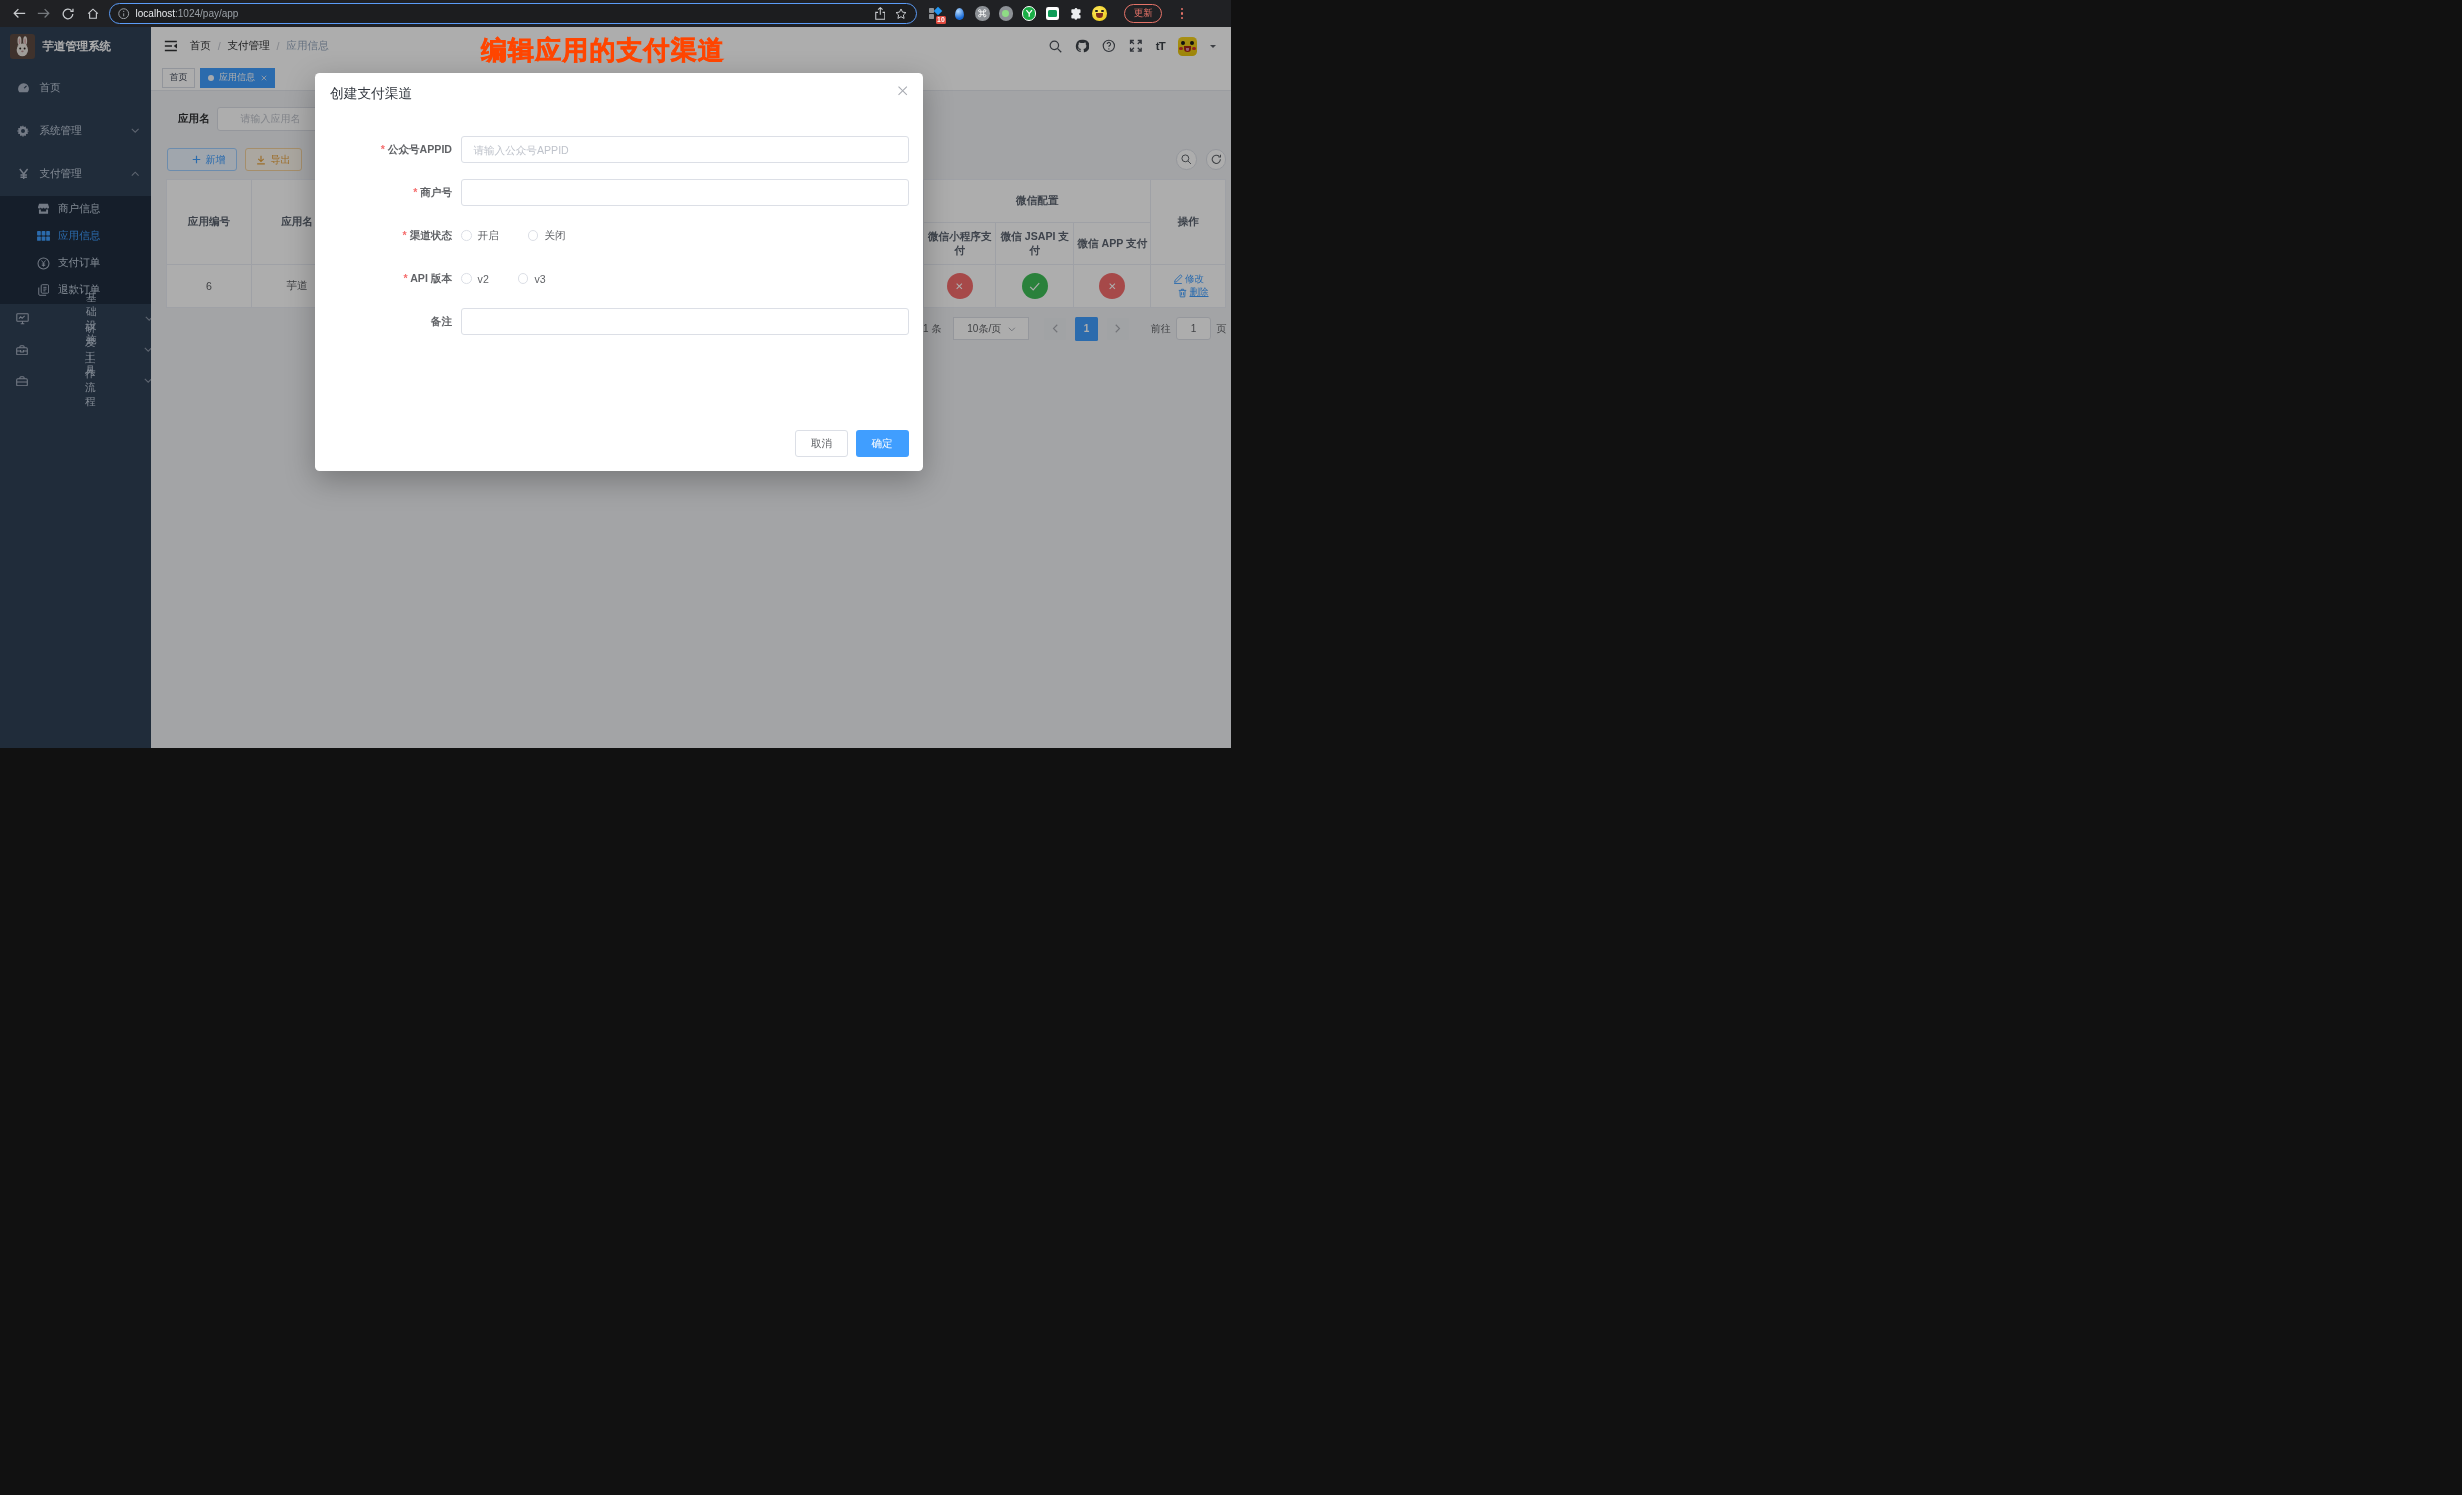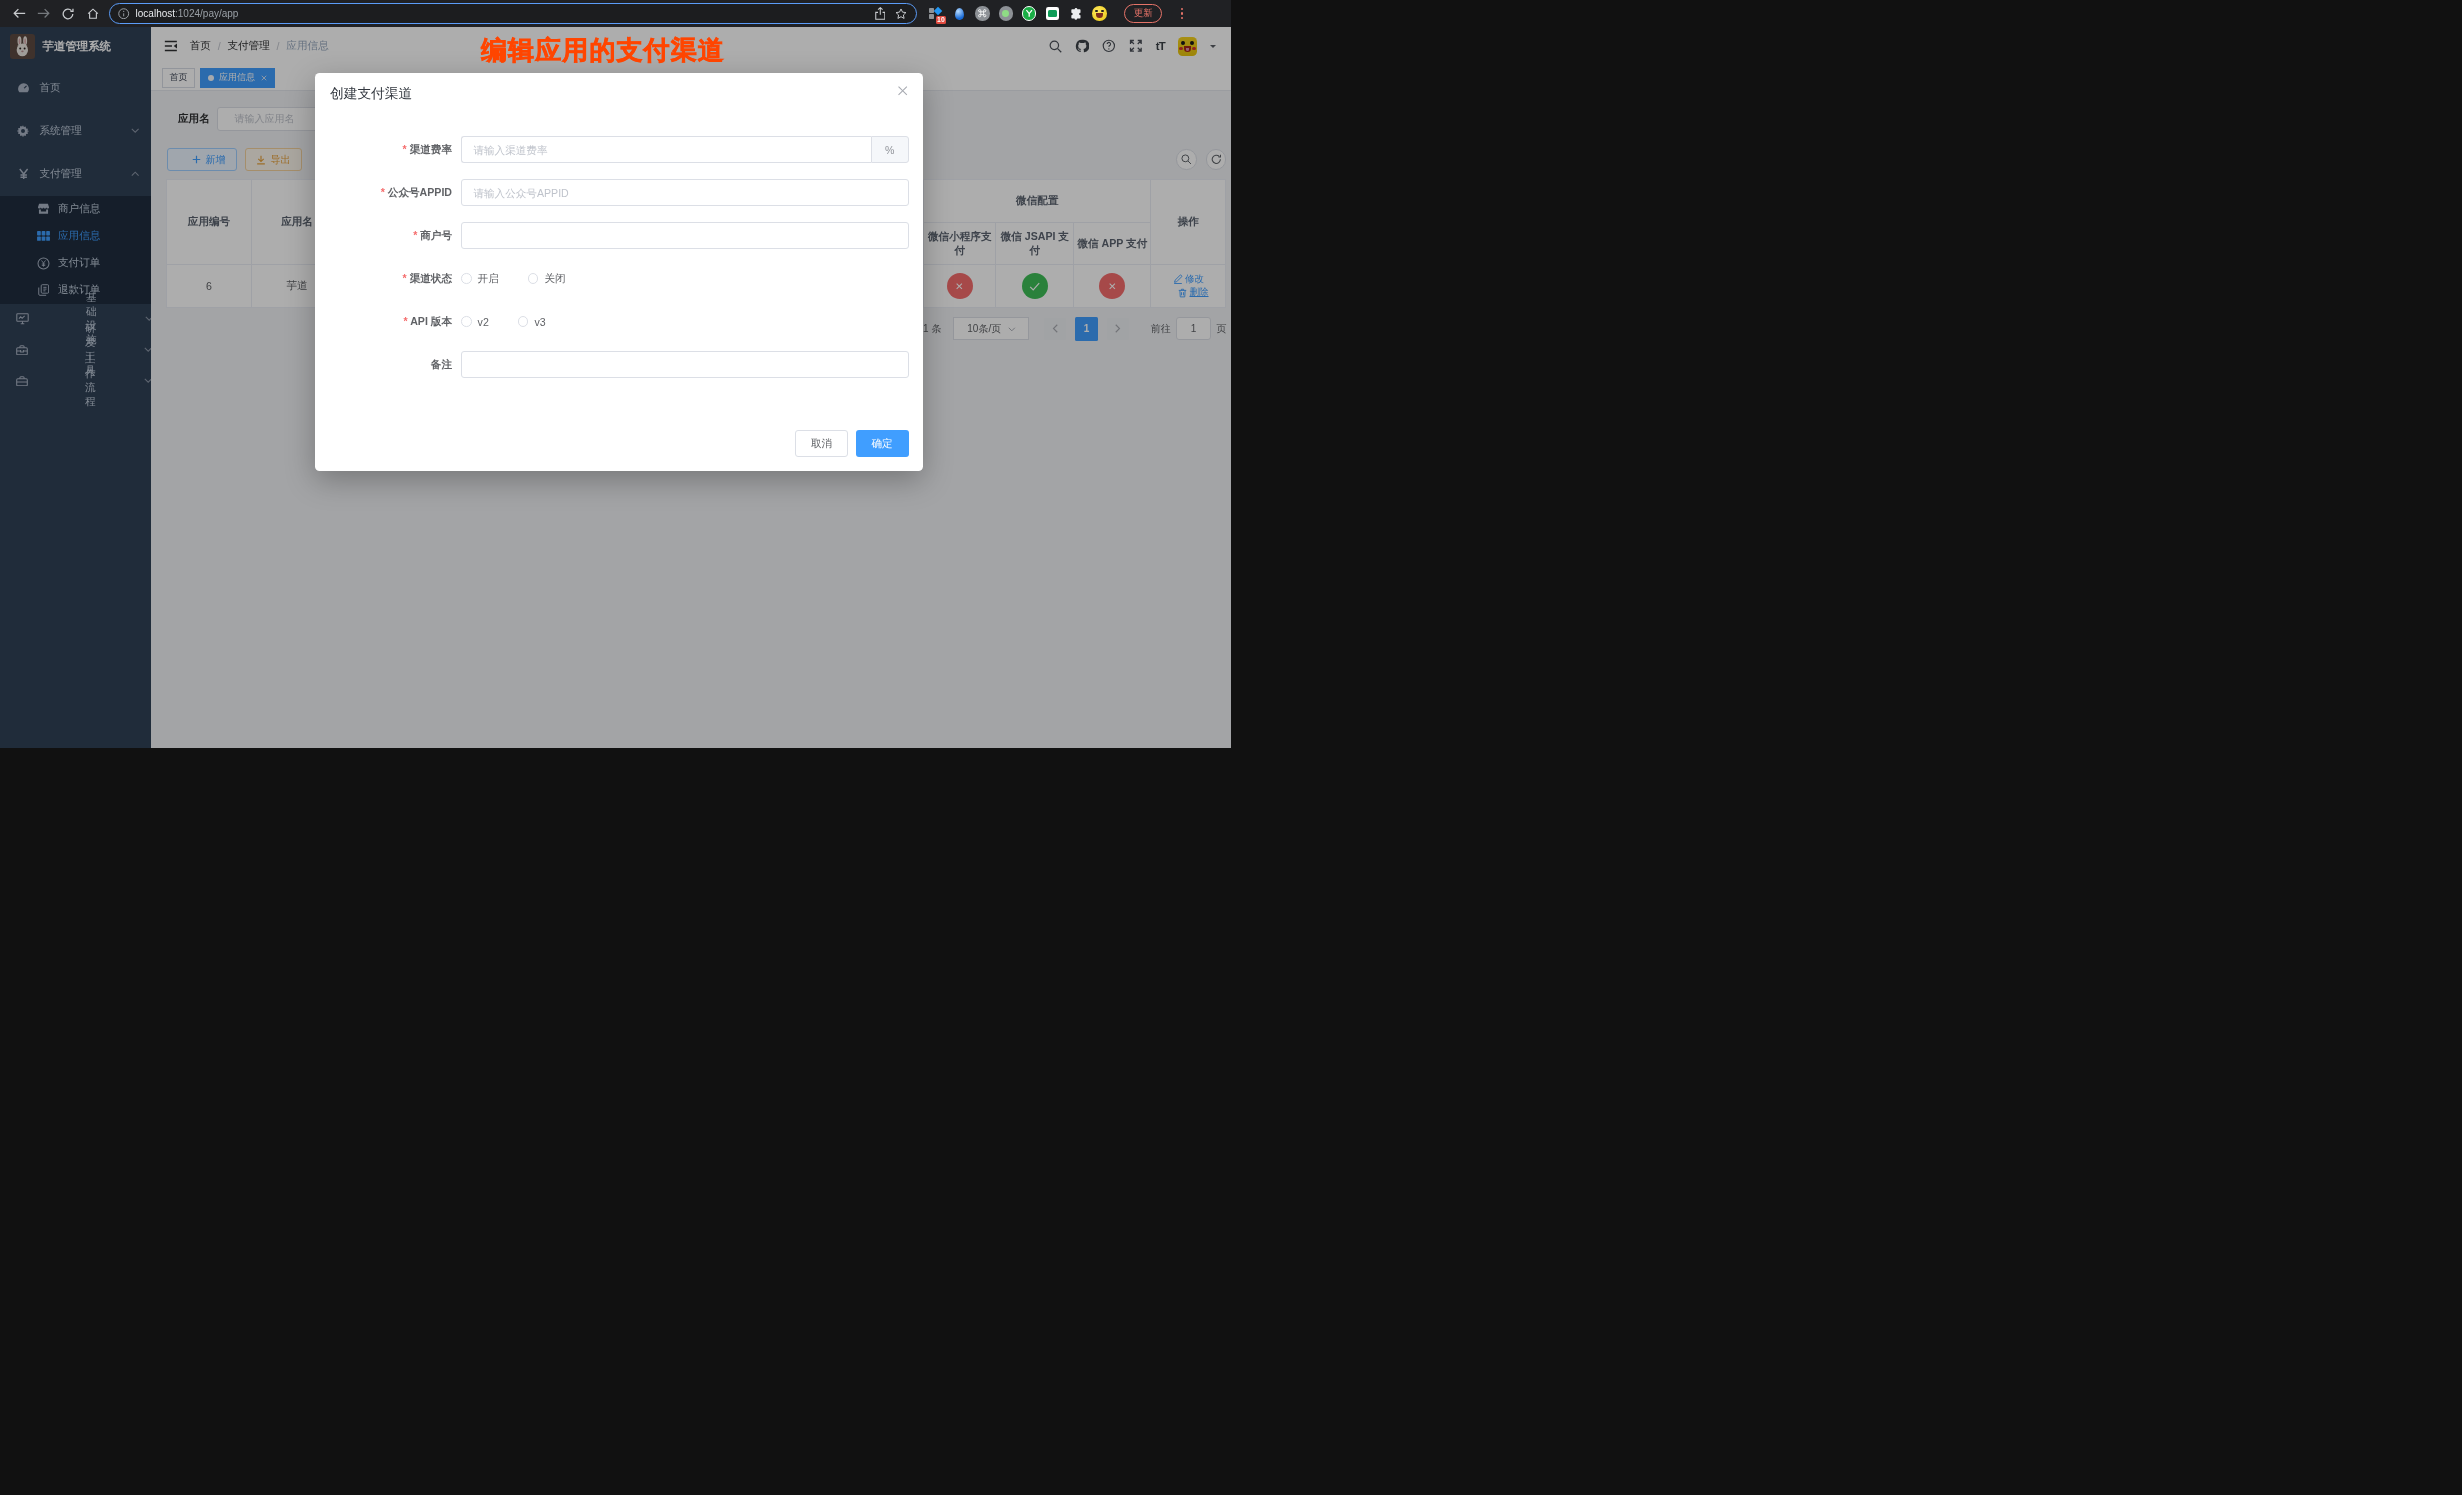--- a/index.html
+++ b/index.html
@@ -76,21 +76,21 @@
 
   .tagsbar { height:26px; background:#fff; border-bottom:0.8px solid #e3e6ec; display:flex; align-items:center; padding-left:10.6px; gap:4.6px; }
   .tag { height:20px; display:flex; align-items:center; padding:0 6.8px; border:0.8px solid #d8dce5; background:#fff; color:#495060; font-size:9px; cursor:pointer; }
   .tag.active { background:#409eff; border-color:#409eff; color:#fff; }
   .tag-dot { width:6px; height:6px; border-radius:50%; background:#fff; opacity:.95; margin-right:5.3px; }
   .tag-x { margin-left:6px; display:flex; color:#dbe7f5; }
 
   .content { position:relative; flex:1; background:#f0f2f5; overflow:hidden; }
   .search-row { position:absolute; top:16px; left:27px; display:flex; align-items:center; }
   .search-label { font-size:10.6px; font-weight:700; color:#303133; margin-right:7.6px; }
-  .search-input { width:183px; height:23.6px; border:0.8px solid #dcdfe6; border-radius:3px; background:#fff; padding:0 16px; font-size:10px; color:#606266; outline:none; }
+  .search-input { width:183px; height:23.6px; border:0.8px solid #dcdfe6; border-radius:3px; background:#fff; padding:0 22px; font-size:10px; color:#606266; outline:none; }
   .search-input::placeholder { color:#bfc3cb; }
 
   .btn-row { position:absolute; top:57px; left:16px; right:4.6px; display:flex; align-items:center; }
   .btn { height:23px; display:flex; align-items:center; padding:0 10px; border-radius:3px; font-size:10px; border:0.8px solid; gap:4.6px; cursor:pointer; background:none; font-family:inherit; }
   .btn-add { background:#ecf5ff; border-color:#a0cfff; color:#409eff;padding-left:24px; }
   .btn-export { background:#fdf6ec; border-color:#f3d19e; color:#e6a23c; margin-left:8.4px; }
   .circle-btn { width:20.5px; height:20.5px; border-radius:50%; border:0.8px solid #dcdfe6; background:#fff; color:#5f6368; display:flex; align-items:center; justify-content:center; cursor:pointer; }
   .circle-btn.first { margin-left:auto; }
   .circle-btn + .circle-btn { margin-left:9px; }
 
@@ -601,27 +601,20 @@
   <div class="modal">
     <div class="m-title">创建支付渠道</div>
     <span class="m-close">
       <svg width="11.4" height="11.4" viewBox="0 0 15 15" stroke="currentColor" stroke-width="1.4">
           <path d="M2 2l11 11M13 2L2 13"></path>
         </svg>
     </span>
 
     <div class="m-form">
       <div class="frow">
-        <span class="flabel req">渠道费率</span>
-        <span class="input-group">
-          <input class="ig-input" type="text" placeholder="请输入渠道费率" style="">
-          <span class="ig-suffix">%</span>
-        </span>
-      </div>
-      <div class="frow">
         <span class="flabel req">公众号APPID</span>
         <input class="finput" type="text" placeholder="请输入公众号APPID" style="">
       </div>
       <div class="frow">
         <span class="flabel req">商户号</span>
         <input class="finput" type="text" style="">
       </div>
       <div class="frow">
         <span class="flabel req">渠道状态</span>
         <span class="radio">

